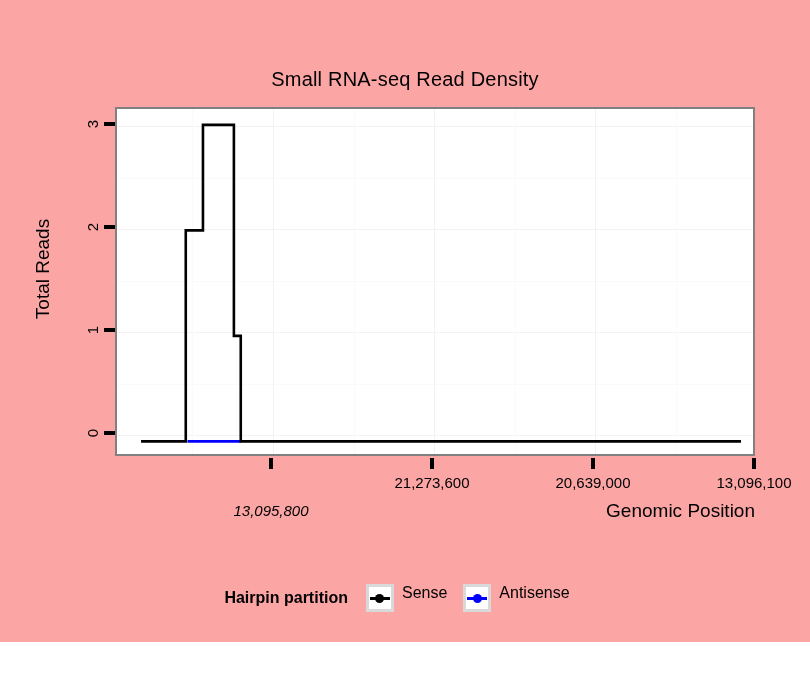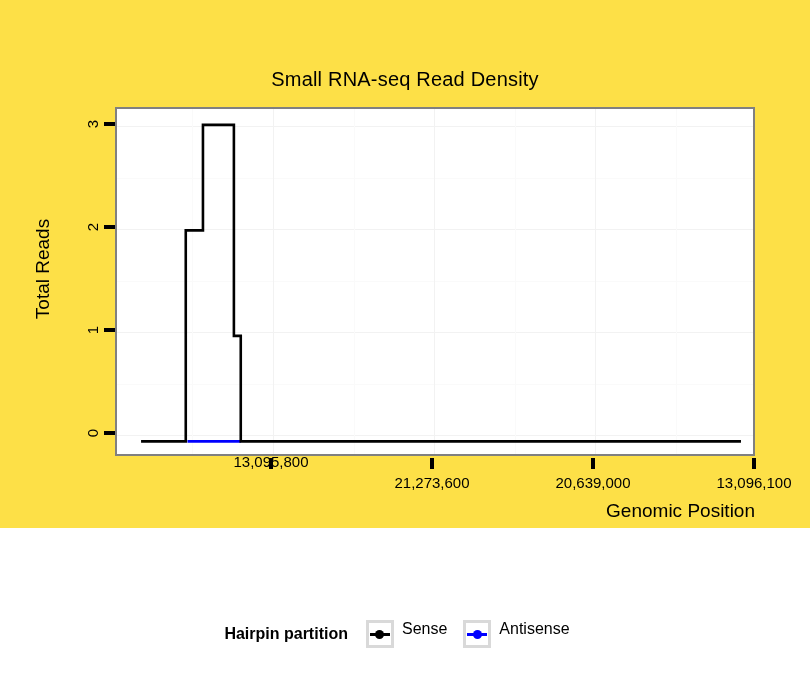--- a/index.html
+++ b/index.html
@@ -12,22 +12,22 @@
     height: 690px;
     font-family: "Liberation Sans", sans-serif;
     color: #000000;
     overflow: hidden;
     position: relative;
   }
   #figure {
     position: absolute;
     left: 0; top: 0;
     width: 810px;
-    height: 528px;
-    background: #fde047;
+    height: 642px;
+    background: #fca5a5;
   }
   .chart-title {
     position: absolute;
     left: 0;
     top: 68px;
     width: 810px;
     text-align: center;
     font-size: 20px;
     color: #000000;
     letter-spacing: 0.2px;
@@ -118,21 +118,20 @@
   
   .legend {
     position: absolute;
     left: 0;
     top: 583px;
     width: 810px;
     height: 30px;
     display: flex;
     justify-content: center;
     align-items: center;
-    margin-top: 36px;
   }
   .legend-title {
     font-size: 16px;
     font-weight: bold;
     color: #000000;
     margin-right: 18px;
   }
   .legend-item {
     display: flex;
     align-items: flex-start;
@@ -215,21 +214,21 @@
         <polyline id="trace-sense" fill="none" stroke="#000000" stroke-width="2.6" stroke-linejoin="miter" stroke-linecap="butt" points="24.06,332.34 68.76,332.34 68.76,121.33 85.95,121.33 85.95,15.83 116.89,15.83 116.89,226.83 123.76,226.83 123.76,332.34 623.97,332.34"></polyline>
       </svg>
     </div>
   </div>
 
   <div class="xtick-mark" style="left:269px; top:458px;"></div>
   <div class="xtick-mark" style="left:430px; top:458px;"></div>
   <div class="xtick-mark" style="left:591px; top:458px;"></div>
   <div class="xtick-mark" style="left:752px; top:458px;"></div>
 
-  <div class="xtick-label" style="left:206px; top:453px;">13,095,800</div>
+  <div class="xtick-label" style="left:206px; top:502px;font-style:italic;">13,095,800</div>
   <div class="xtick-label" style="left:367px; top:474px;">21,273,600</div>
   <div class="xtick-label" style="left:528px; top:474px;">20,639,000</div>
   <div class="xtick-label" style="left:689px; top:474px;">13,096,100</div>
 
   <div class="xtitle">Genomic Position</div>
 
   <div class="legend">
     <span class="legend-title">Hairpin partition</span>
 
     <span class="legend-item">

